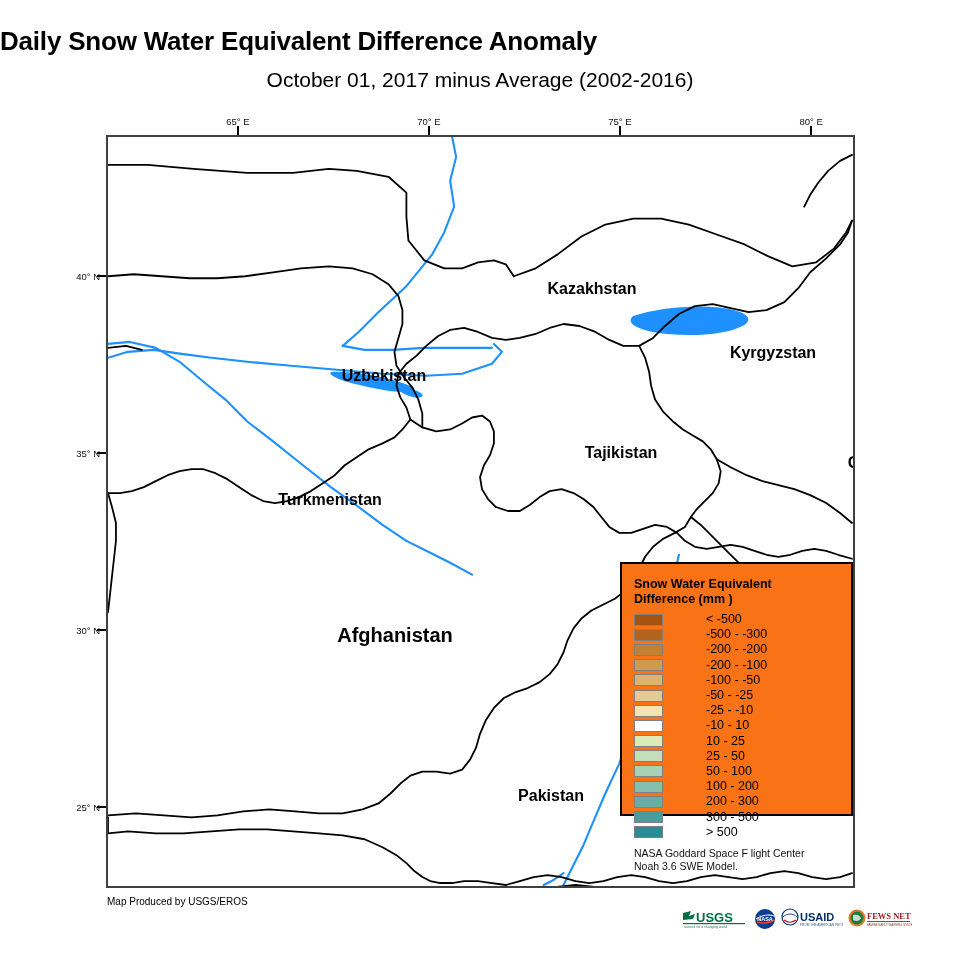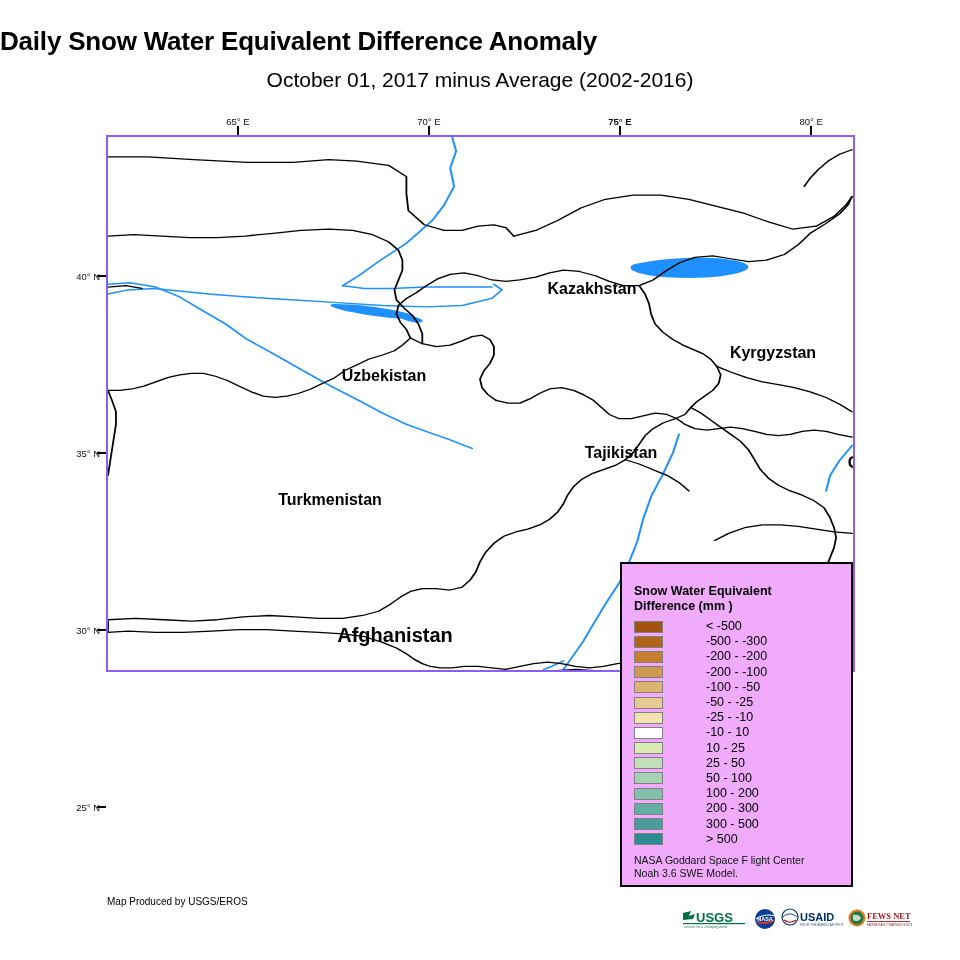--- a/index.html
+++ b/index.html
@@ -5,35 +5,35 @@
   html,body{margin:0;padding:0;background:#ffffff;}
   body{width:960px;height:960px;position:relative;overflow:hidden;
        font-family:"Liberation Sans","DejaVu Sans",sans-serif;color:#000;}
 
   .title{position:absolute;left:0;top:26px;width:960px;text-align:left;
          font-size:26px;font-weight:bold;letter-spacing:-0.2px;}
   .subtitle{position:absolute;left:0;top:68px;width:960px;text-align:center;
             font-size:21px;font-weight:normal;}
 
   
-  .map-frame{position:absolute;left:106px;top:135px;width:749px;height:537px;
-             border:2px solid #8b5cf6;background:#fff;box-sizing:border-box;overflow:hidden;text-decoration:underline;}
+  .map-frame{position:absolute;left:106px;top:135px;width:749px;height:753px;
+             border:2px solid #404040;background:#fff;box-sizing:border-box;overflow:hidden;text-decoration:underline;}
   .map-canvas{position:absolute;left:0;top:0;width:100%;height:100%;}
 
   
   .tick-lbl{position:absolute;font-size:9.5px;color:#111;white-space:nowrap;}
   .tick-lon{transform:translateX(-50%);top:116px;}
   .tick-lat{transform:translateY(-50%);text-align:right;}
   .tick-mark{position:absolute;background:#000;}
   .tick-mark.v{width:2px;height:9px;}
   .tick-mark.h{width:9px;height:2px;}
 
   
-  .legend{position:absolute;left:620px;top:562px;width:233px;height:325px;
-          background:#f0abfc;border:2px solid #000;box-sizing:border-box;padding:20px 10px 6px 12px;}
+  .legend{position:absolute;left:620px;top:562px;width:233px;height:254px;
+          background:#f97316;border:2px solid #000;box-sizing:border-box;padding:13px 10px 6px 12px;}
   .legend-title{font-size:12.5px;font-weight:bold;line-height:15px;margin-bottom:5px;}
   .legend-rows{display:block;}
   .legend-row{display:flex;align-items:center;height:15.2px;}
   .swatch{width:29px;height:12px;border:1px solid #808080;box-sizing:border-box;
           flex:0 0 auto;margin-right:6px;}
   .legend-lbl{font-size:12.5px;line-height:13px;white-space:nowrap;margin-left:37px;}
   .legend-credit{margin-top:7px;font-size:10.5px;line-height:13.5px;color:#111;}
 
   
   .footer-text{position:absolute;left:107px;top:896px;font-size:10px;text-align:center;}
@@ -47,21 +47,21 @@
 <body>
 
 <div class="title">Daily Snow Water Equivalent Difference Anomaly</div>
 <div class="subtitle">October 01, 2017 minus Average (2002-2016)</div>
 
 <div id="axes">
     <div class="tick-lbl tick-lon" style="left: 237.839px;">65° E</div>
     <div class="tick-mark v" style="left: 236.839px; top: 126px;"></div>
     <div class="tick-lbl tick-lon" style="left: 428.911px;">70° E</div>
     <div class="tick-mark v" style="left: 427.911px; top: 126px;"></div>
-    <div class="tick-lbl tick-lon" style="left: 619.982px; font-weight: bold;">75° E</div>
+    <div class="tick-lbl tick-lon" style="left: 619.982px;">75° E</div>
     <div class="tick-mark v" style="left: 618.982px; top: 126px;"></div>
     <div class="tick-lbl tick-lon" style="left: 811.054px;">80° E</div>
     <div class="tick-mark v" style="left: 810.054px; top: 126px;"></div>
     <div class="tick-lbl tick-lat" style="top: 276.408px; left: 58px; width: 42px;">40° N</div>
     <div class="tick-mark h" style="top: 275.408px; left: 97px;"></div>
     <div class="tick-lbl tick-lat" style="top: 453.169px; left: 58px; width: 42px;">35° N</div>
     <div class="tick-mark h" style="top: 452.169px; left: 97px;"></div>
     <div class="tick-lbl tick-lat" style="top: 629.93px; left: 58px; width: 42px;">30° N</div>
     <div class="tick-mark h" style="top: 628.93px; left: 97px;"></div>
     <div class="tick-lbl tick-lat" style="top: 806.69px; left: 58px; width: 42px;">25° N</div>

